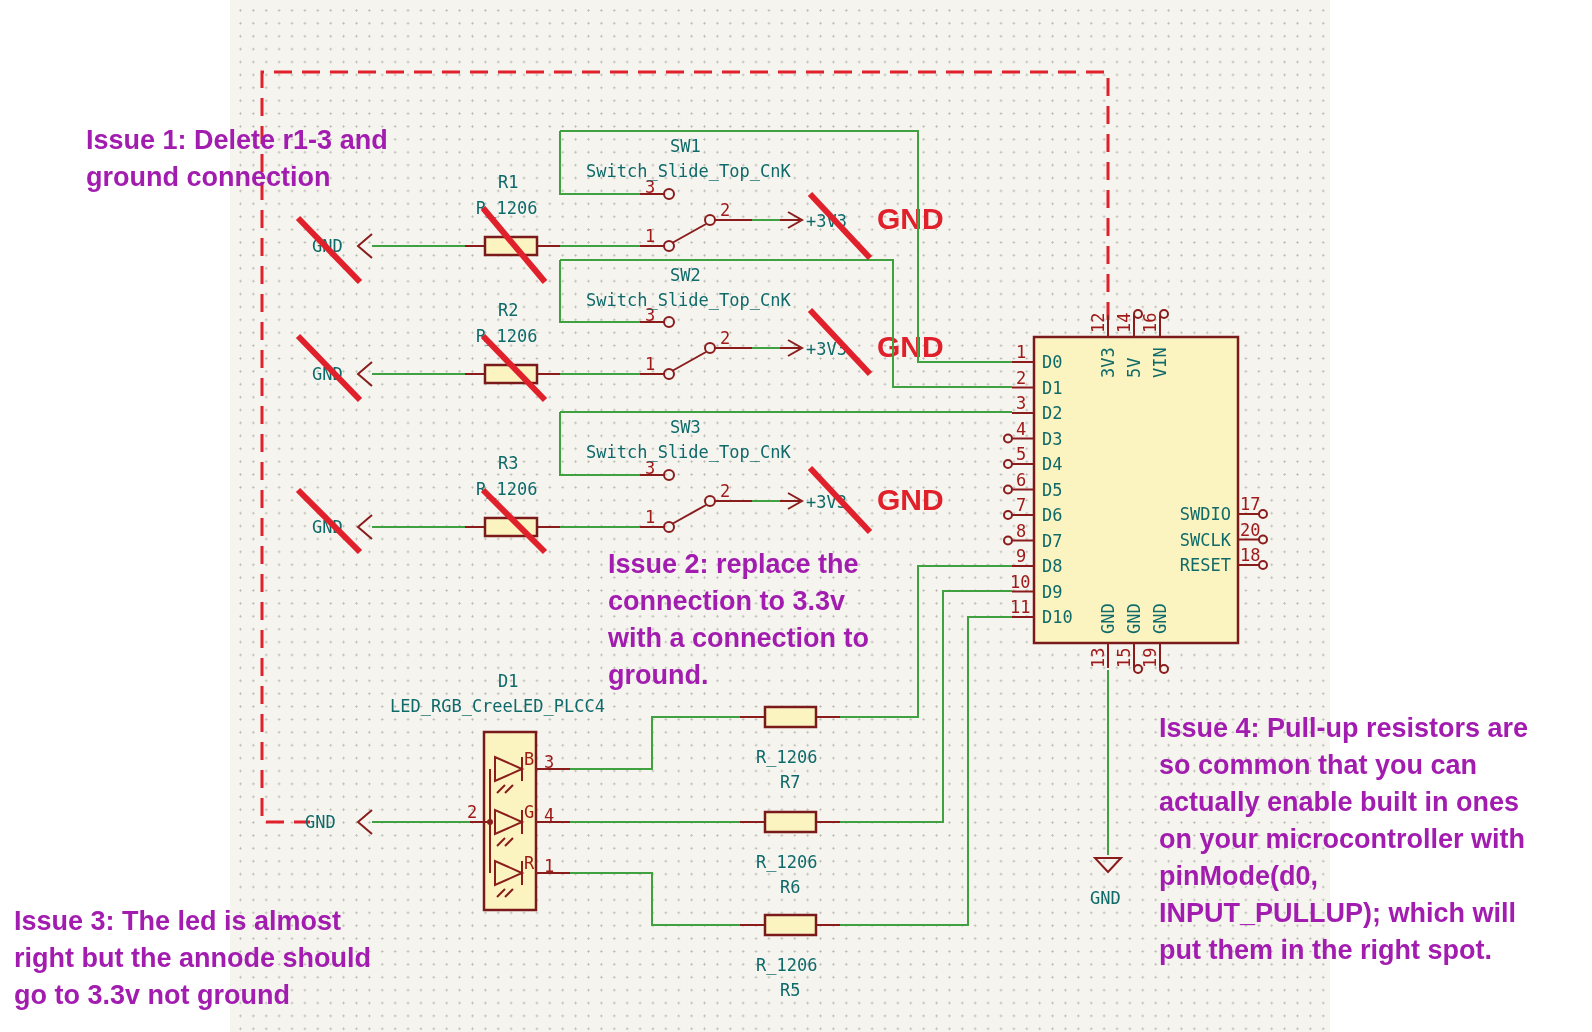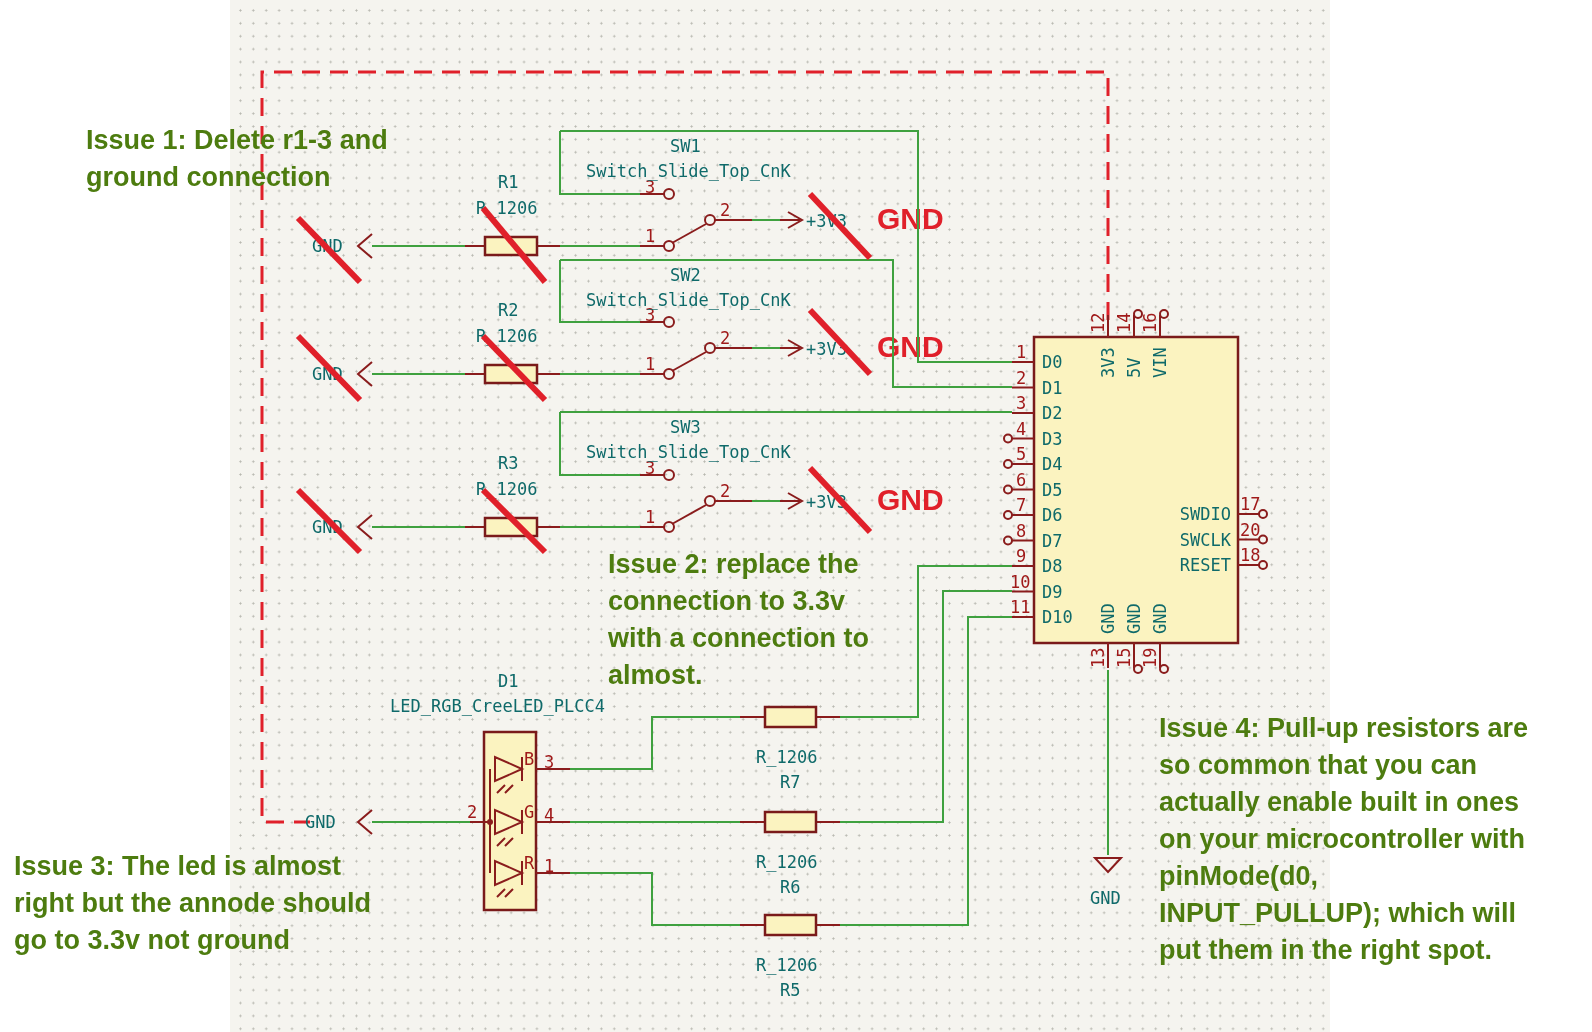--- a/index.html
+++ b/index.html
@@ -10,21 +10,21 @@
   svg#schem{position:absolute;left:0;top:0;}
   .wire{stroke:#3fa13f;stroke-width:2;fill:none;}
   .pin{stroke:#8a1c1c;stroke-width:2;fill:none;}
   .body{stroke:#7a1a1a;stroke-width:2.5;fill:#fbf3c0;}
   .sym{stroke:#8a1c1c;stroke-width:2;fill:none;}
   .lbl{fill:#0f6a6a;font-family:"DejaVu Sans Mono",monospace;font-size:17px;}
   .pinnum{fill:#a01a1a;font-family:"DejaVu Sans Mono",monospace;font-size:17px;}
   .strike{stroke:#e0202a;stroke-width:6;stroke-linecap:butt;}
   .dash{stroke:#e0202a;stroke-width:3;fill:none;stroke-dasharray:18,10;}
   .gndred{fill:#e0202a;font-family:"Liberation Sans",sans-serif;font-weight:bold;font-size:30px;}
-  .note{position:absolute;color:#4d7c0f;font-family:"Liberation Sans",sans-serif;font-weight:bold;font-size:27px;line-height:37px;white-space:pre-line;}
+  .note{position:absolute;color:#a21caf;font-family:"Liberation Sans",sans-serif;font-weight:bold;font-size:27px;line-height:37px;white-space:pre-line;}
 </style>
 </head>
 <body>
 
 <div id="sheet"></div>
 
 <svg id="schem" width="1592" height="1032" xmlns="http://www.w3.org/2000/svg">
 
   <path class="dash" d="M1108,320 L1108,72 L262,72 L262,822 L310,822"></path>
 
@@ -252,22 +252,22 @@
       <line class="strike" x1="483" y1="490" x2="545" y2="552"></line>
       <line class="strike" x1="810" y1="468" x2="870" y2="532"></line>
     </g>
 </svg>
 
 <div class="note" style="left:86px;top:122px;">Issue 1: Delete r1-3 and
 ground connection</div>
 <div class="note" style="left:608px;top:546px;">Issue 2: replace the
 connection to 3.3v
 with a connection to
-almost.</div>
-<div class="note" style="left:14px;top:848px;">Issue 3: The led is almost
+ground.</div>
+<div class="note" style="left:14px;top:903px;">Issue 3: The led is almost
 right but the annode should
 go to 3.3v not ground</div>
 <div class="note" style="left:1159px;top:710px;">Issue 4: Pull-up resistors are
 so common that you can
 actually enable built in ones
 on your microcontroller with
 pinMode(d0,
 INPUT_PULLUP); which will
 put them in the right spot.</div>
 

